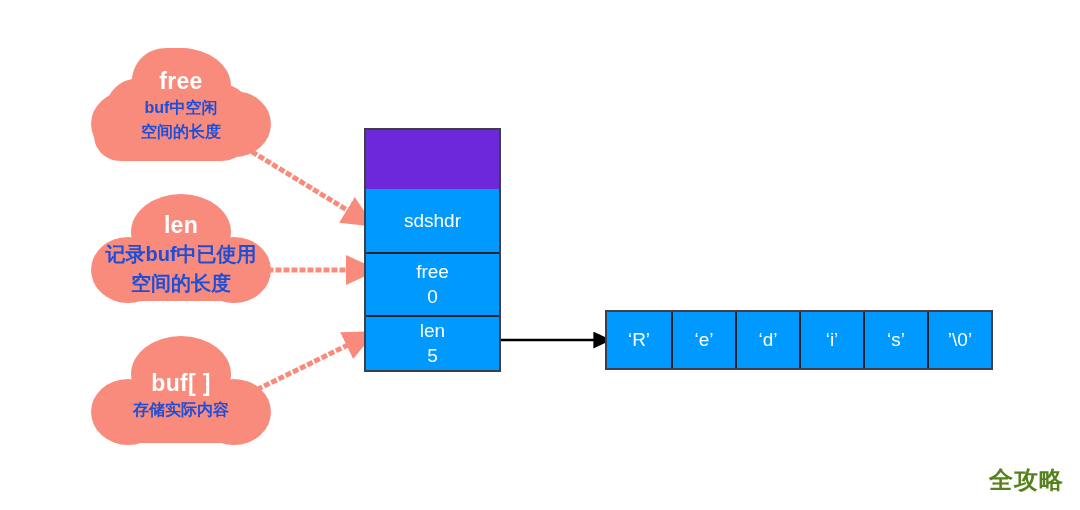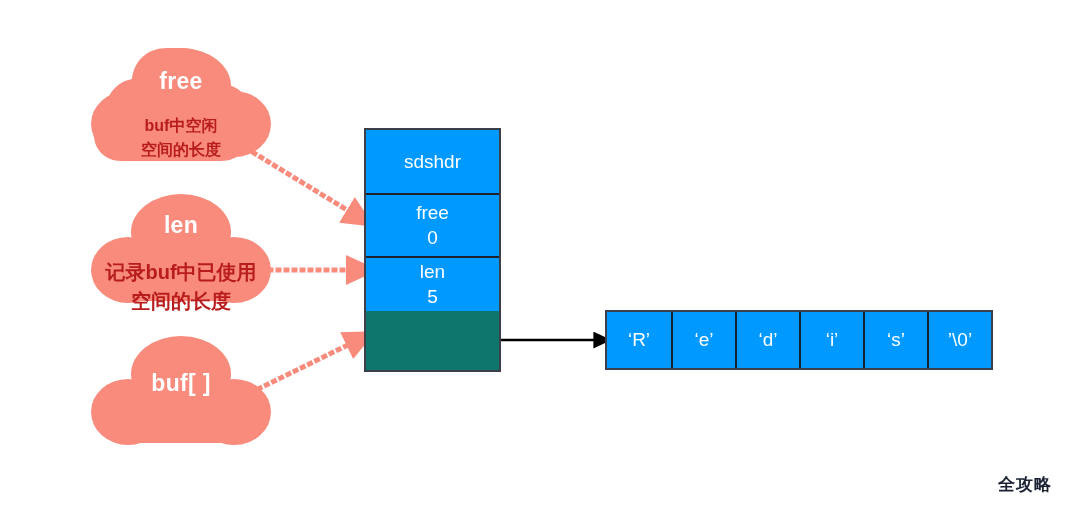--- a/index.html
+++ b/index.html
@@ -43,47 +43,48 @@
     pointer-events: none;
   }
   .cloud-title {
     color: #ffffff;
     font-size: 23px;
     font-weight: bold;
     line-height: 1.15;
     letter-spacing: 0.3px;
   }
   .cloud-desc {
-    color: #b91c1c;
+    color: #1d4ed8;
     font-size: 16px;
     font-weight: bold;
     line-height: 1.45;
     white-space: pre-line;
-    margin-top: 20px;
+    margin-top: 2px;
   }
   #cloud-free  { left: 88px;  top: 42px; }
   #cloud-len   { left: 88px;  top: 188px; }
   #cloud-buf   { left: 88px;  top: 330px; }
   #cloud-free  .cloud-text { justify-content: flex-start; padding-top: 26px; box-sizing: border-box; }
   #cloud-len   .cloud-text { justify-content: flex-start; padding-top: 24px; box-sizing: border-box; }
   #cloud-buf   .cloud-text { justify-content: flex-start; padding-top: 40px; box-sizing: border-box; }
   #cloud-len .cloud-desc { font-size: 20px; }
 
   
   #struct-box {
     position: absolute;
     left: 364px;
     top: 128px;
     width: 137px;
     height: 244px;
     border: 2px solid #3a3f4a;
     box-sizing: border-box;
-    background: #0f766e;
+    background: #6d28d9;
     display: flex;
     flex-direction: column;
+    justify-content: flex-end;
   }
   .struct-row {
     background: #0099ff;
     color: #ffffff;
     display: flex;
     flex-direction: column;
     align-items: center;
     justify-content: center;
     box-sizing: border-box;
     font-size: 19px;
@@ -125,24 +126,24 @@
     left: 0;
     top: 0;
     width: 1080px;
     height: 510px;
     pointer-events: none;
   }
 
   
   #watermark {
     position: absolute;
-    right: 28px;
+    right: 16px;
     bottom: 14px;
-    color: #0f172a;
-    font-size: 17px;
+    color: #4d7c0f;
+    font-size: 24px;
     font-weight: bold;
     letter-spacing: 1px;
     opacity: 0.95;
   }
 </style>
 </head>
 <body>
 
 <div id="canvas">
 
@@ -205,20 +206,21 @@
 
   <div class="cloud" id="cloud-buf">
     <svg viewBox="0 0 186 122">
       <ellipse fill="#F98B7D" cx="93" cy="44" rx="50" ry="38"></ellipse>
       <ellipse fill="#F98B7D" cx="40" cy="82" rx="37" ry="33"></ellipse>
       <ellipse fill="#F98B7D" cx="146" cy="82" rx="37" ry="33"></ellipse>
       <rect fill="#F98B7D" x="22" y="58" width="148" height="55" rx="26"></rect>
     </svg>
     <div class="cloud-text">
       <div class="cloud-title">buf[ ]</div>
+      <div class="cloud-desc">存储实际内容</div>
     </div>
   </div>
 
   <div id="struct-box">
     <div class="struct-row" id="row-sdshdr">
       <span>sdshdr</span>
     </div>
     <div class="struct-row" id="row-free">
       <span>free</span>
       <span class="struct-val">0</span>

